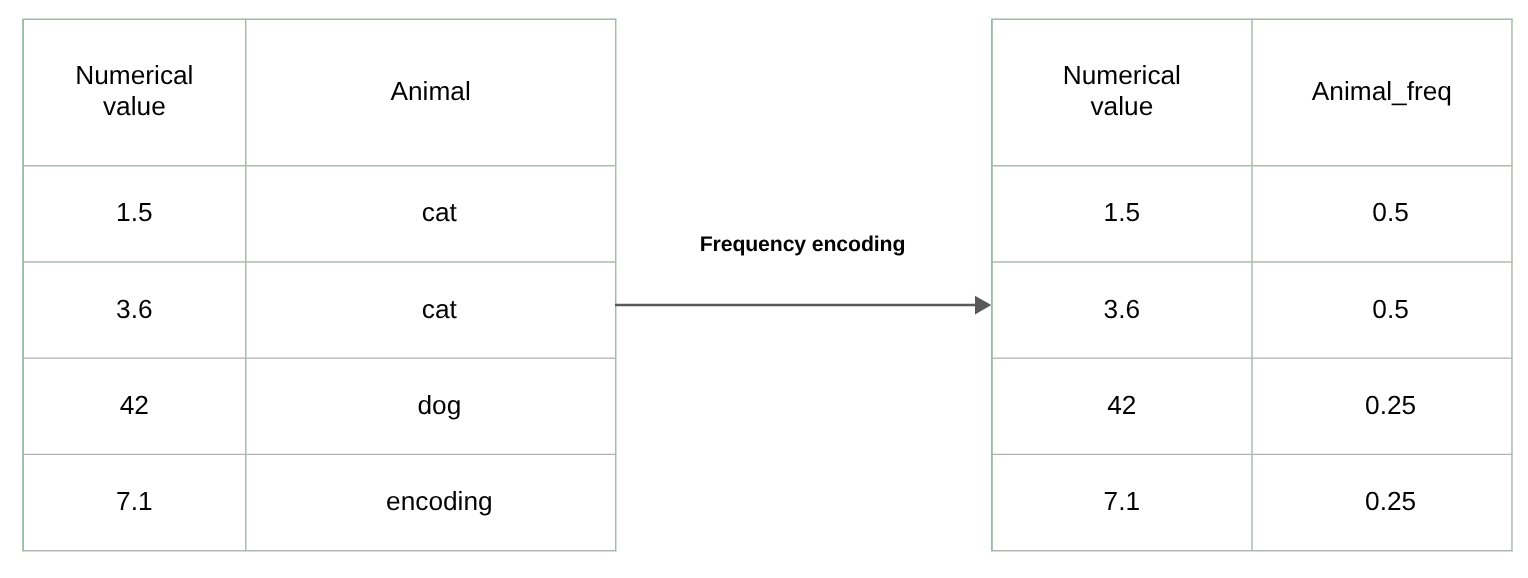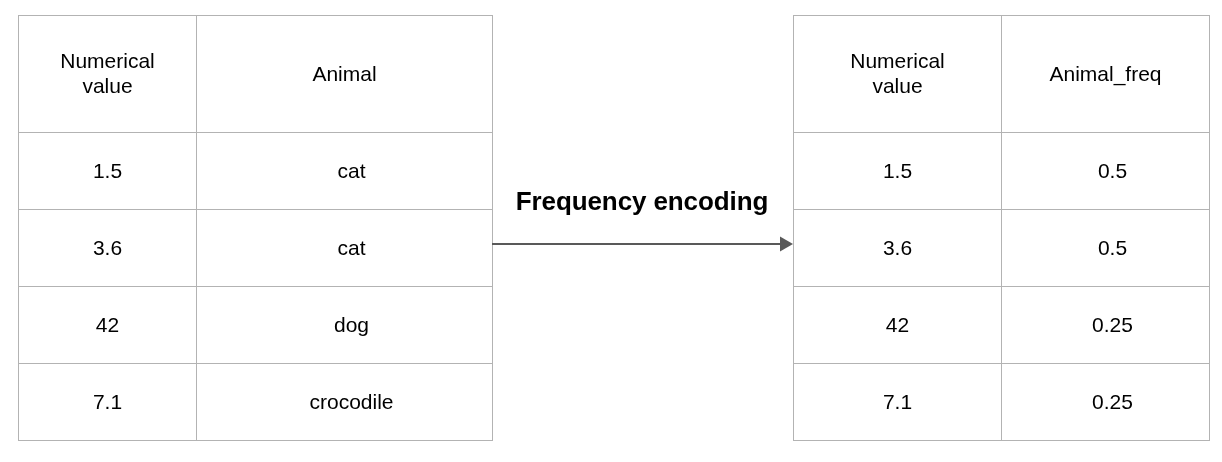--- a/index.html
+++ b/index.html
@@ -65,21 +65,21 @@
     top: 186px;
     width: 316px;
     height: 80px;
   }
   .arrow-label {
     position: absolute;
     left: 0;
     top: 0;
     width: 316px;
     text-align: center;
-    font-size: 26px;
+    font-size: 17px;
     font-weight: bold;
     color: #000000;
     letter-spacing: -0.1px;
     white-space: nowrap;
   }
   .arrow-svg {
     position: absolute;
     left: 0;
     top: 46px;
     width: 316px;
@@ -115,21 +115,21 @@
       <tr class="row">
         <td class="cell-center">3.6</td>
         <td class="cell-left">cat</td>
       </tr>
       <tr class="row">
         <td class="cell-center">42</td>
         <td class="cell-left">dog</td>
       </tr>
       <tr class="row">
         <td class="cell-center">7.1</td>
-        <td class="cell-left">crocodile</td>
+        <td class="cell-left">encoding</td>
       </tr>
     </tbody>
   </table>
 
   <div class="arrow-group">
     <div class="arrow-label">Frequency encoding</div>
     <svg class="arrow-svg" viewBox="0 0 316 24">
       <line x1="8" y1="12" x2="296" y2="12" stroke="#595959" stroke-width="2"></line>
       <polygon points="296,4.5 309,12 296,19.5" fill="#595959"></polygon>
     </svg>

